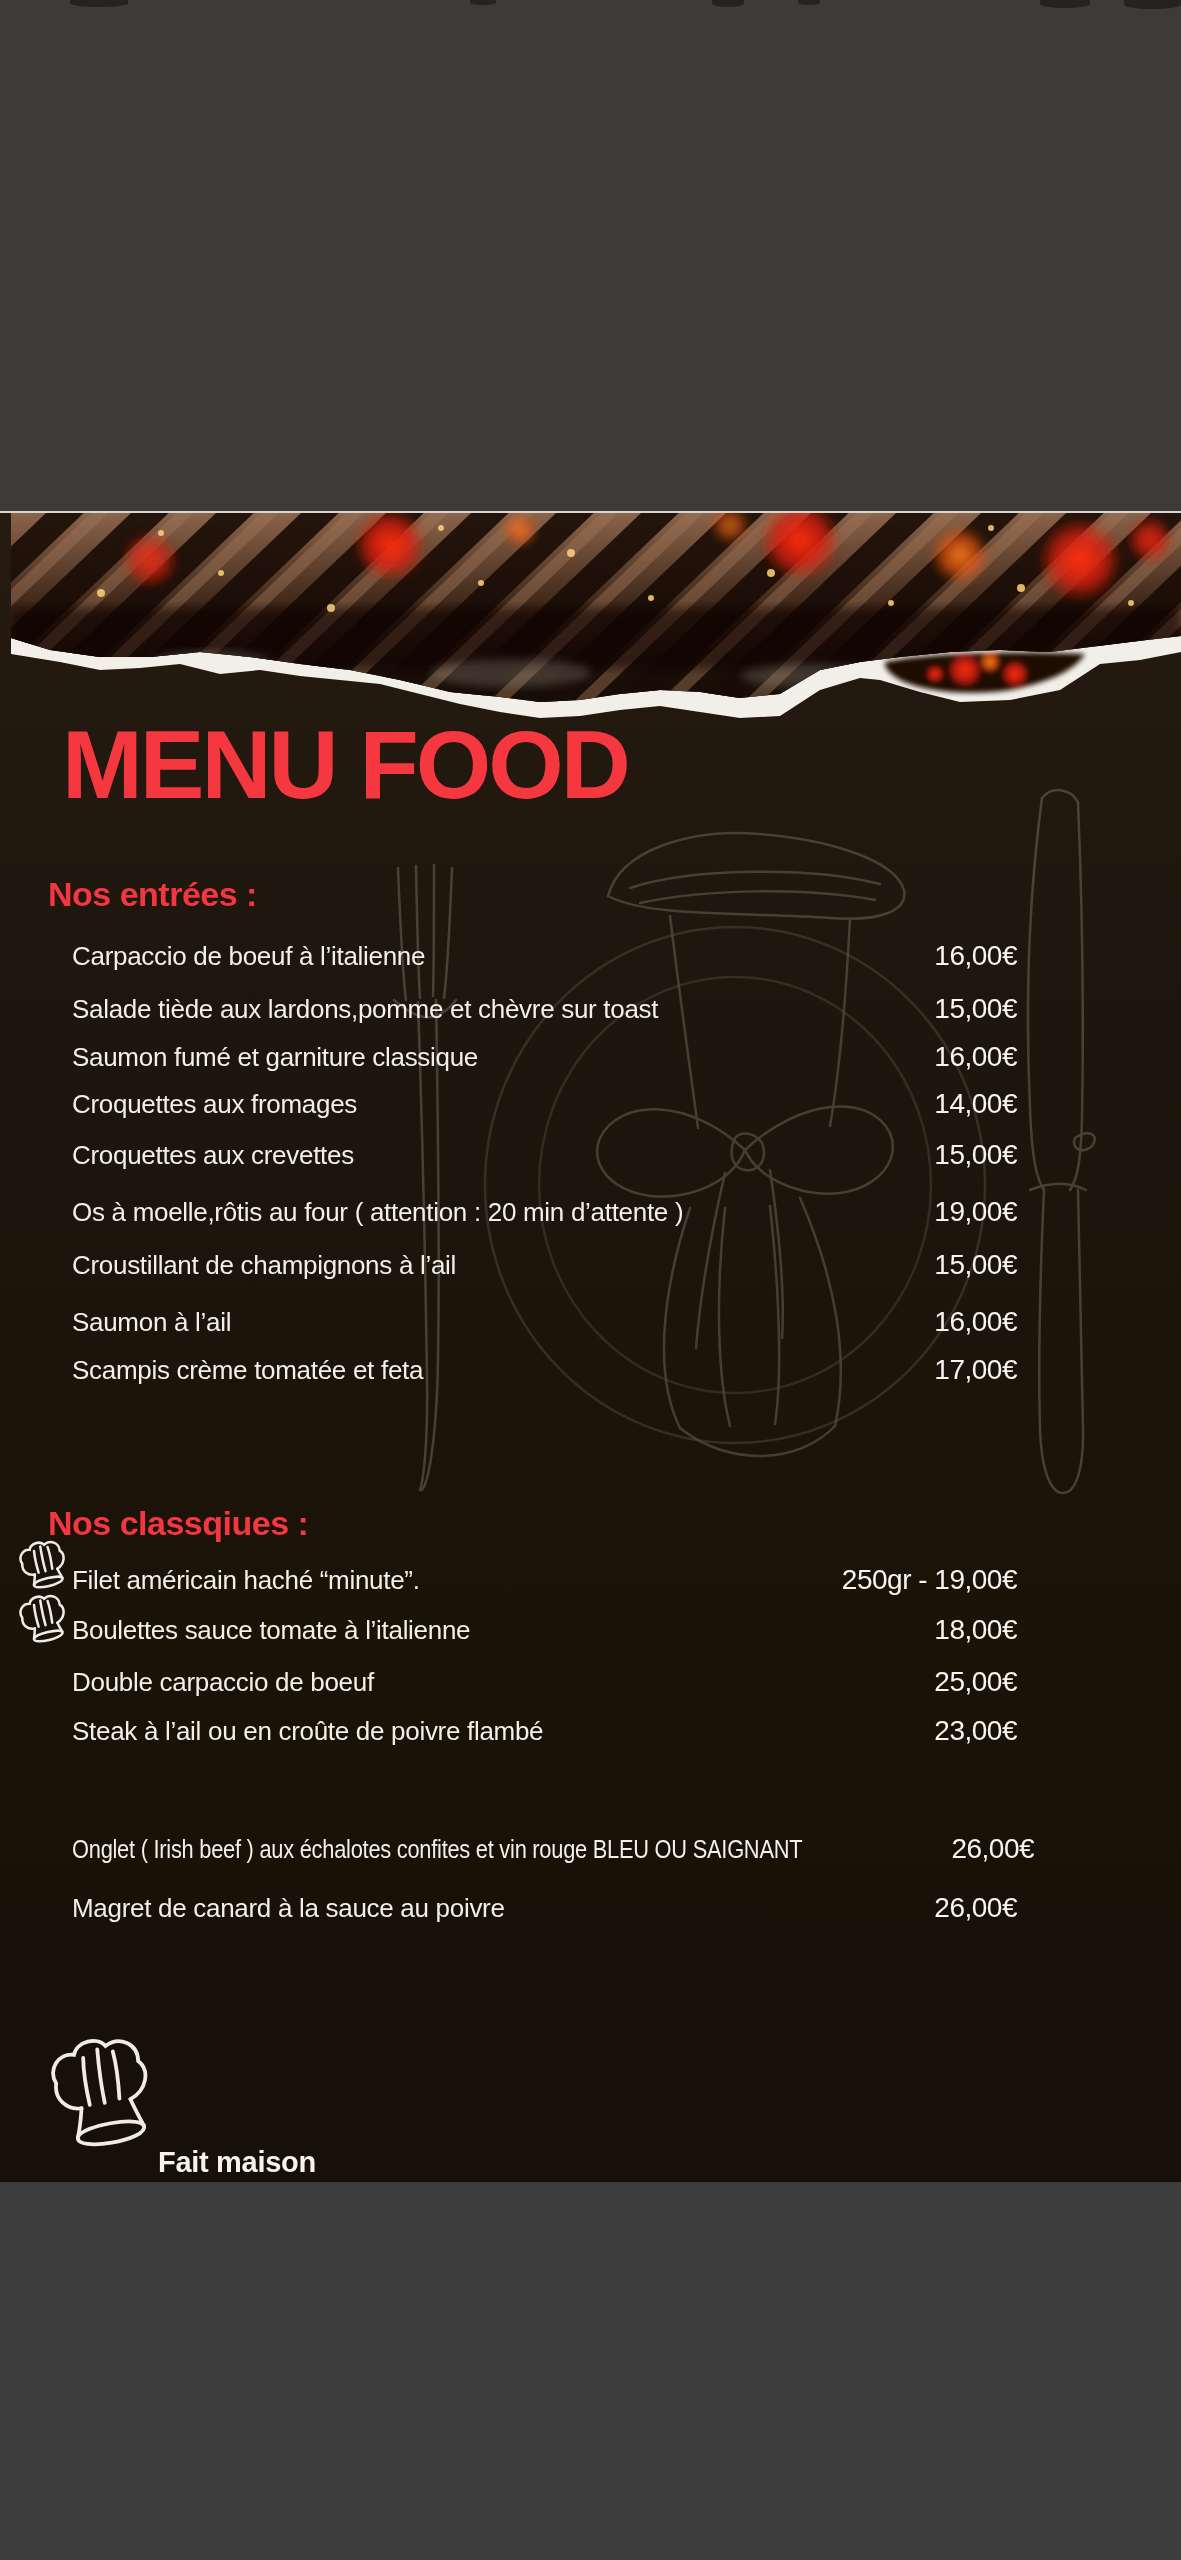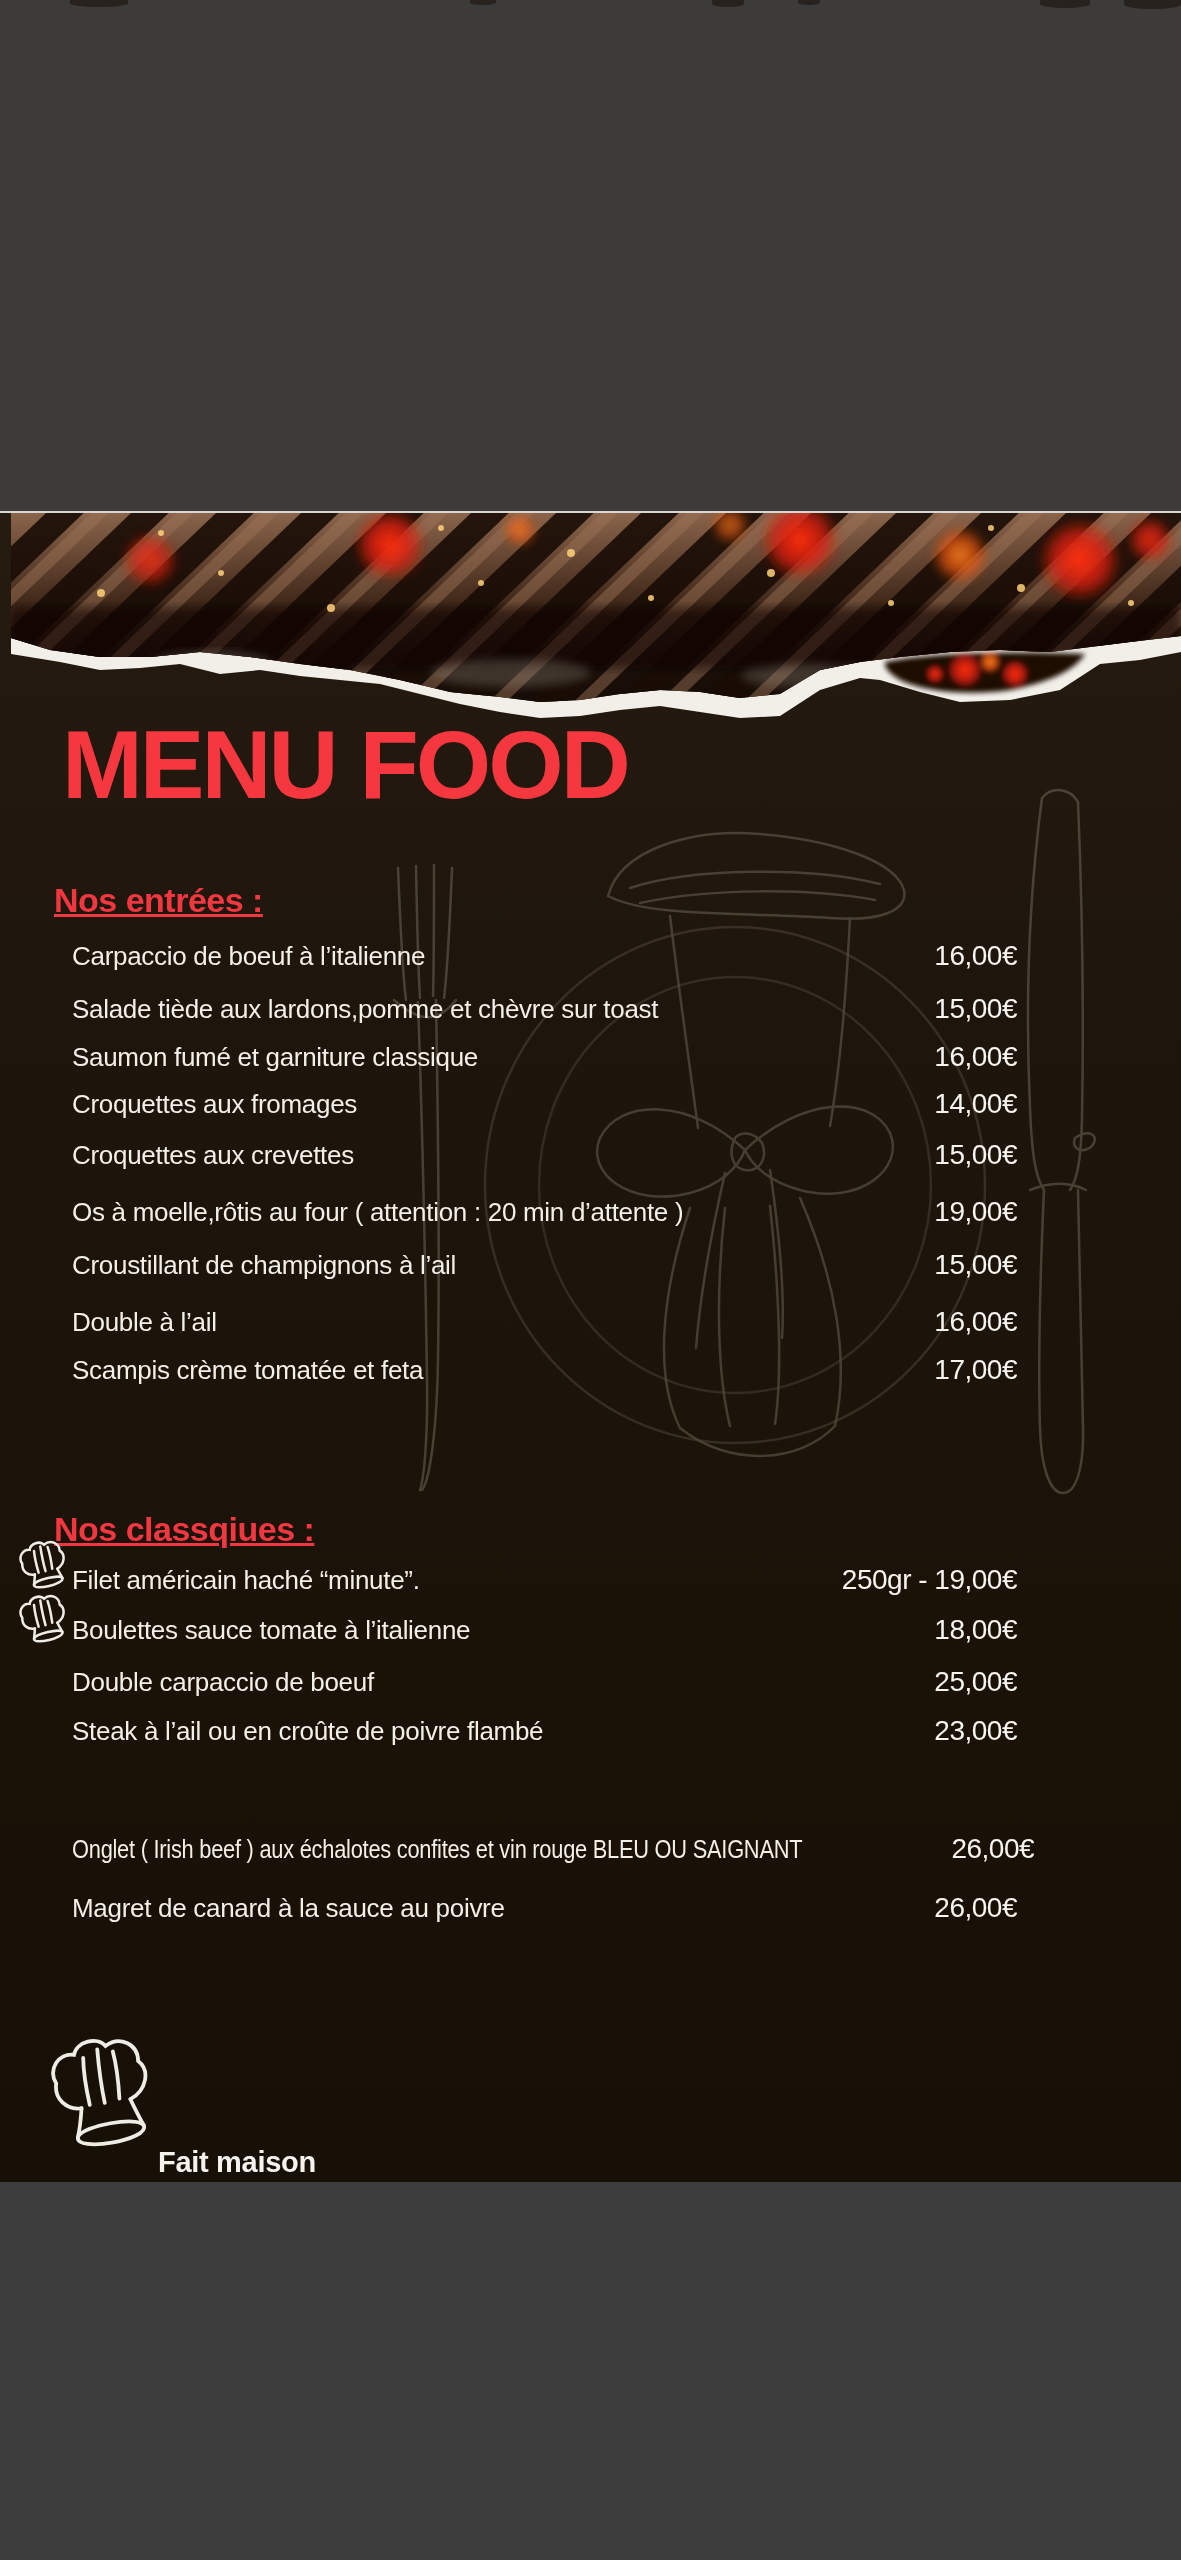--- a/index.html
+++ b/index.html
@@ -13,22 +13,22 @@
 
   
   .page{position:absolute;left:0;top:513px;width:1181px;height:1669px;
         background:linear-gradient(180deg,#251b11 0%,#1e150c 30%,#1a1107 75%,#171006 100%);}
   .photo-wrap{position:absolute;left:11px;top:0;width:1170px;height:217px;}
   .sketch-wrap{position:absolute;left:330px;top:225px;width:810px;height:780px;opacity:.55;}
 
   .page-title{position:absolute;left:62px;top:203px;margin:0;
               font-size:97px;font-weight:bold;letter-spacing:-3px;line-height:1;
               color:#f5383f;}
-  .sec-heading{position:absolute;left:38px;margin:16px;font-size:34px;font-weight:bold;
-               letter-spacing:-.5px;color:#f23740;text-decoration:underline;}
+  .sec-heading{position:absolute;left:38px;margin:10px;font-size:34px;font-weight:bold;
+               letter-spacing:-.5px;color:#f23740;}
   .sec1{top:352px;}
   .sec2{top:981px;}
 
   .row{position:absolute;left:72px;width:945px;height:40px;display:flex;
        justify-content:space-between;align-items:flex-end;gap:10px;}
   .iname{font-size:26px;font-weight:500;color:#f3efe9;white-space:nowrap;letter-spacing:-.3px;}
   .iprice{font-size:28px;font-weight:normal;color:#f8f5f0;white-space:nowrap;letter-spacing:-.5px;}
   .squeeze .iname{transform:scaleX(.84);transform-origin:left center;}
   .squeeze2 .iname{transform:scaleX(.95);transform-origin:left center;}
 
@@ -258,21 +258,21 @@
     </div>
     <div class="row" style="top:675px">
       <span class="iname">Os à moelle,rôtis au four ( attention : 20 min d’attente )</span>
       <span class="iprice">19,00€</span>
     </div>
     <div class="row" style="top:728px">
       <span class="iname">Croustillant de champignons à l’ail</span>
       <span class="iprice">15,00€</span>
     </div>
     <div class="row" style="top:785px">
-      <span class="iname">Double à l’ail</span>
+      <span class="iname">Saumon à l’ail</span>
       <span class="iprice">16,00€</span>
     </div>
     <div class="row" style="top:833px">
       <span class="iname">Scampis crème tomatée et feta</span>
       <span class="iprice">17,00€</span>
     </div>
 
     <h2 class="sec-heading sec2">Nos classqiues :</h2>
 
     <svg class="hat-small" style="left:19px;top:1027px" viewBox="0 0 100 115" fill="none" stroke="#efece6" stroke-width="5" stroke-linecap="round">

